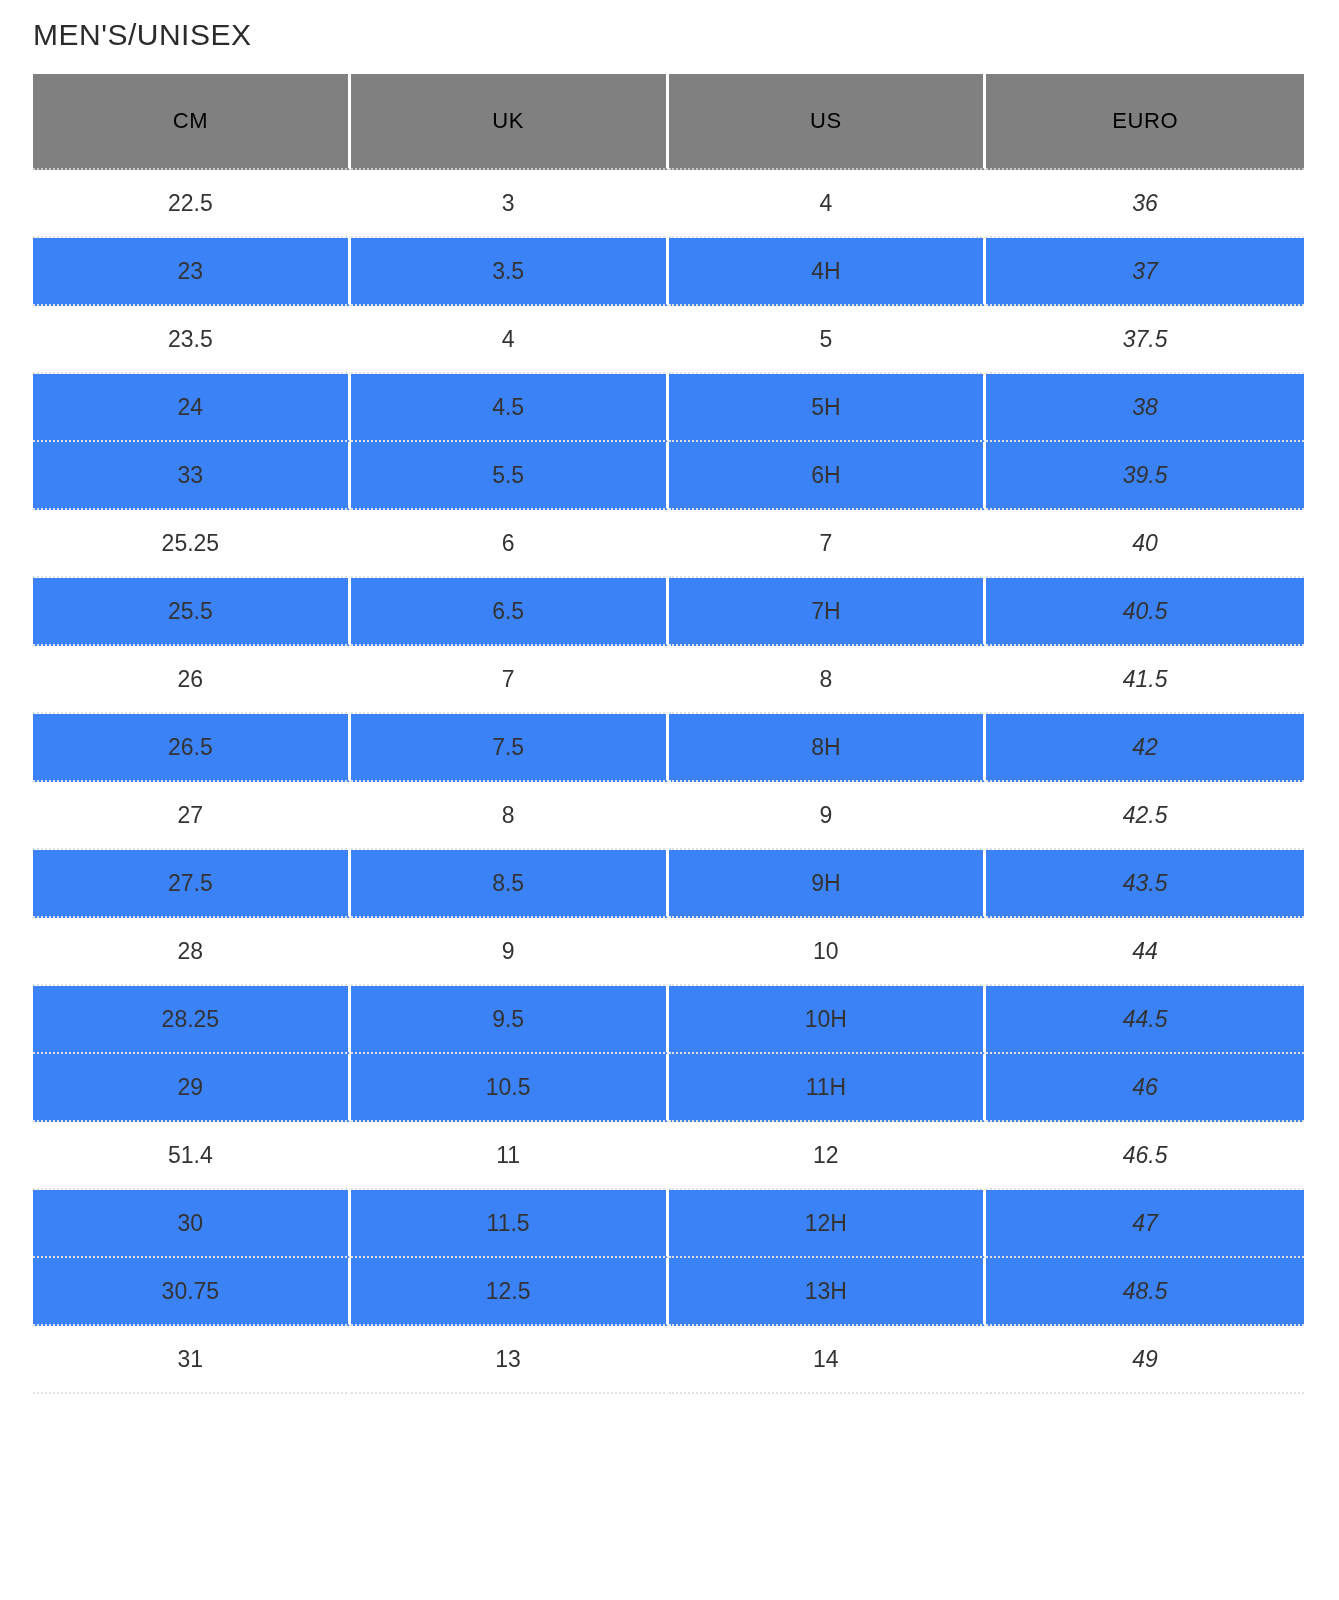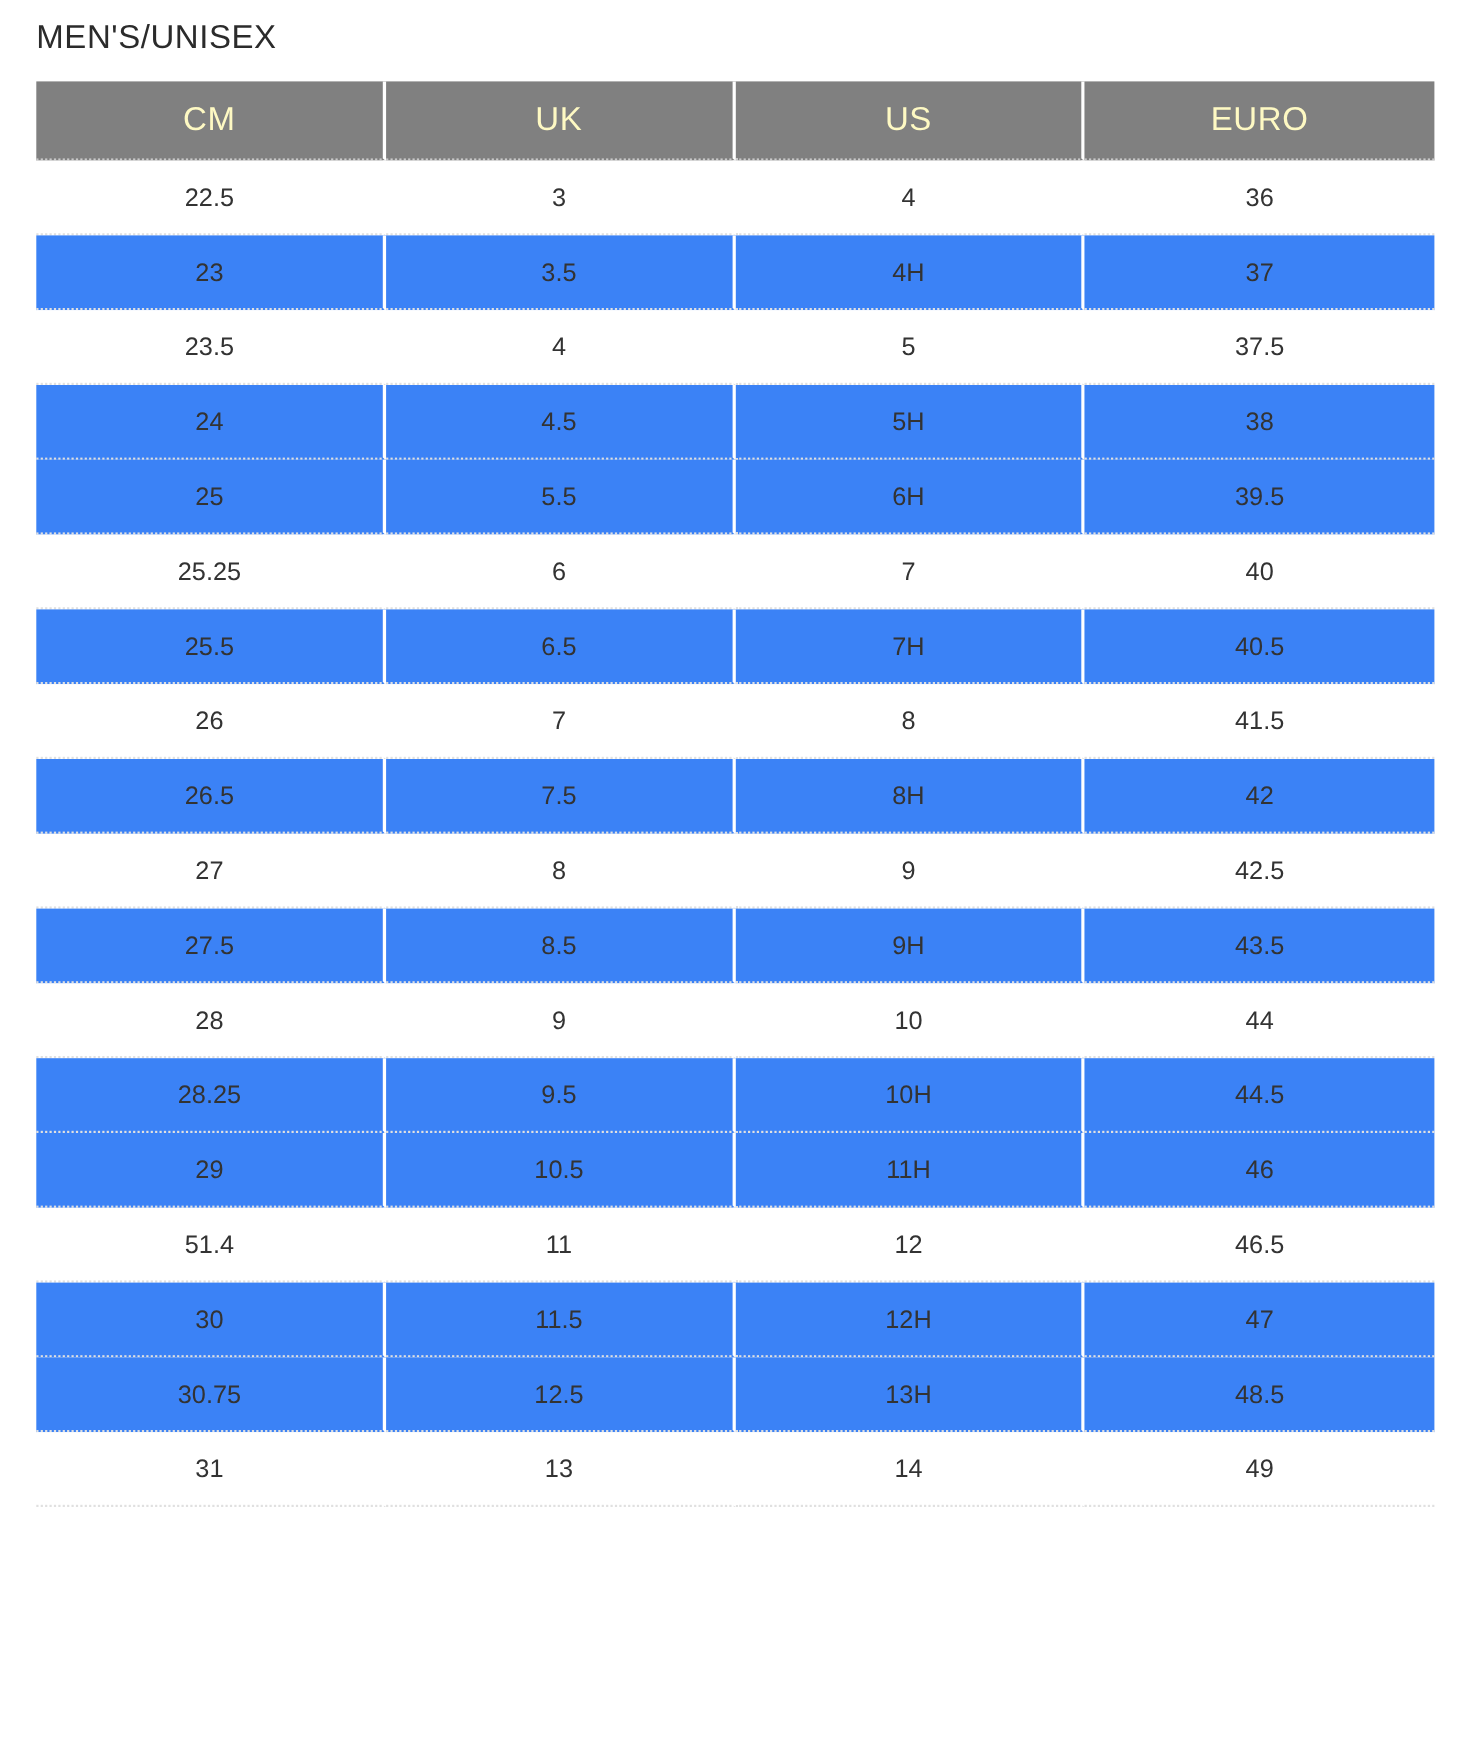--- a/index.html
+++ b/index.html
@@ -39,49 +39,50 @@
     border-collapse: separate;
     border-spacing: 0;
     table-layout: fixed;
   }
   .size-table col {
     width: 25%;
   }
   .size-table th {
     height: 62px;
     background: #808080;
-    color: #fef9c3;
-    font-size: 30px;
+    color: #000000;
+    font-size: 22px;
     font-weight: 400;
     letter-spacing: 0.6px;
     text-align: center;
     vertical-align: middle;
     border: none;
     border-right: 3px solid #ffffff;
     border-bottom: 2px dotted #c9c9c9;
-    padding: 4px;
+    padding: 16px;
   }
   .size-table th:last-child {
     border-right: none;
   }
   .size-table td {
     height: 66px;
     font-size: 23px;
     font-weight: 400;
     color: #333333;
     text-align: center;
     vertical-align: middle;
     border: none;
     border-right: 3px solid #ffffff;
     border-bottom: 2px dotted #e0e0e0;
     padding: 0;
     background: #ffffff;
   }
   .size-table td:last-child {
     border-right: none;
+    font-style: italic;
   }
   .size-table tr.row-alt td {
     background: #3b82f6;
   }
 </style>
 </head>
 <body>
 
 <div class="page">
 
@@ -121,21 +122,21 @@
         <td>5</td>
         <td>37.5</td>
       </tr>
       <tr class="row-alt">
         <td>24</td>
         <td>4.5</td>
         <td>5H</td>
         <td>38</td>
       </tr>
       <tr class="row-alt">
-        <td>25</td>
+        <td>33</td>
         <td>5.5</td>
         <td>6H</td>
         <td>39.5</td>
       </tr>
       <tr>
         <td>25.25</td>
         <td>6</td>
         <td>7</td>
         <td>40</td>
       </tr>

